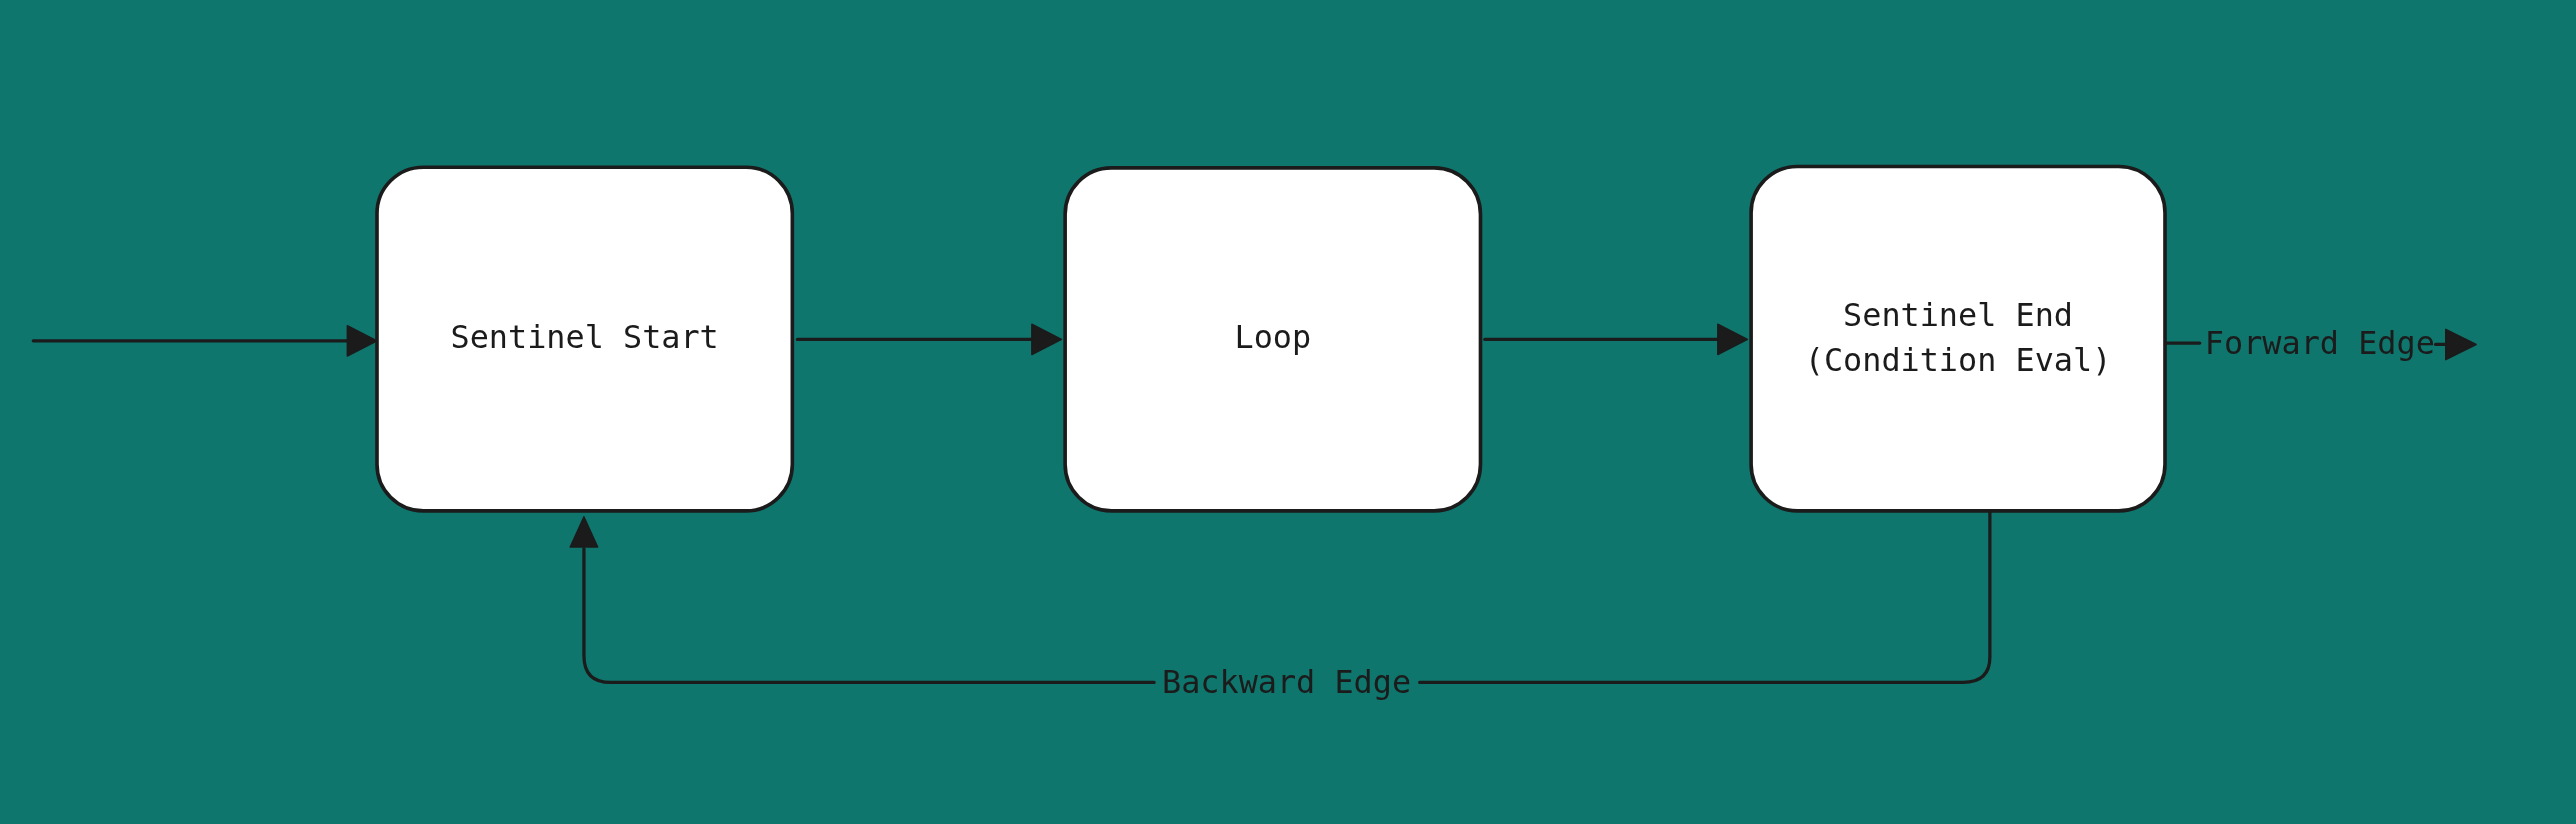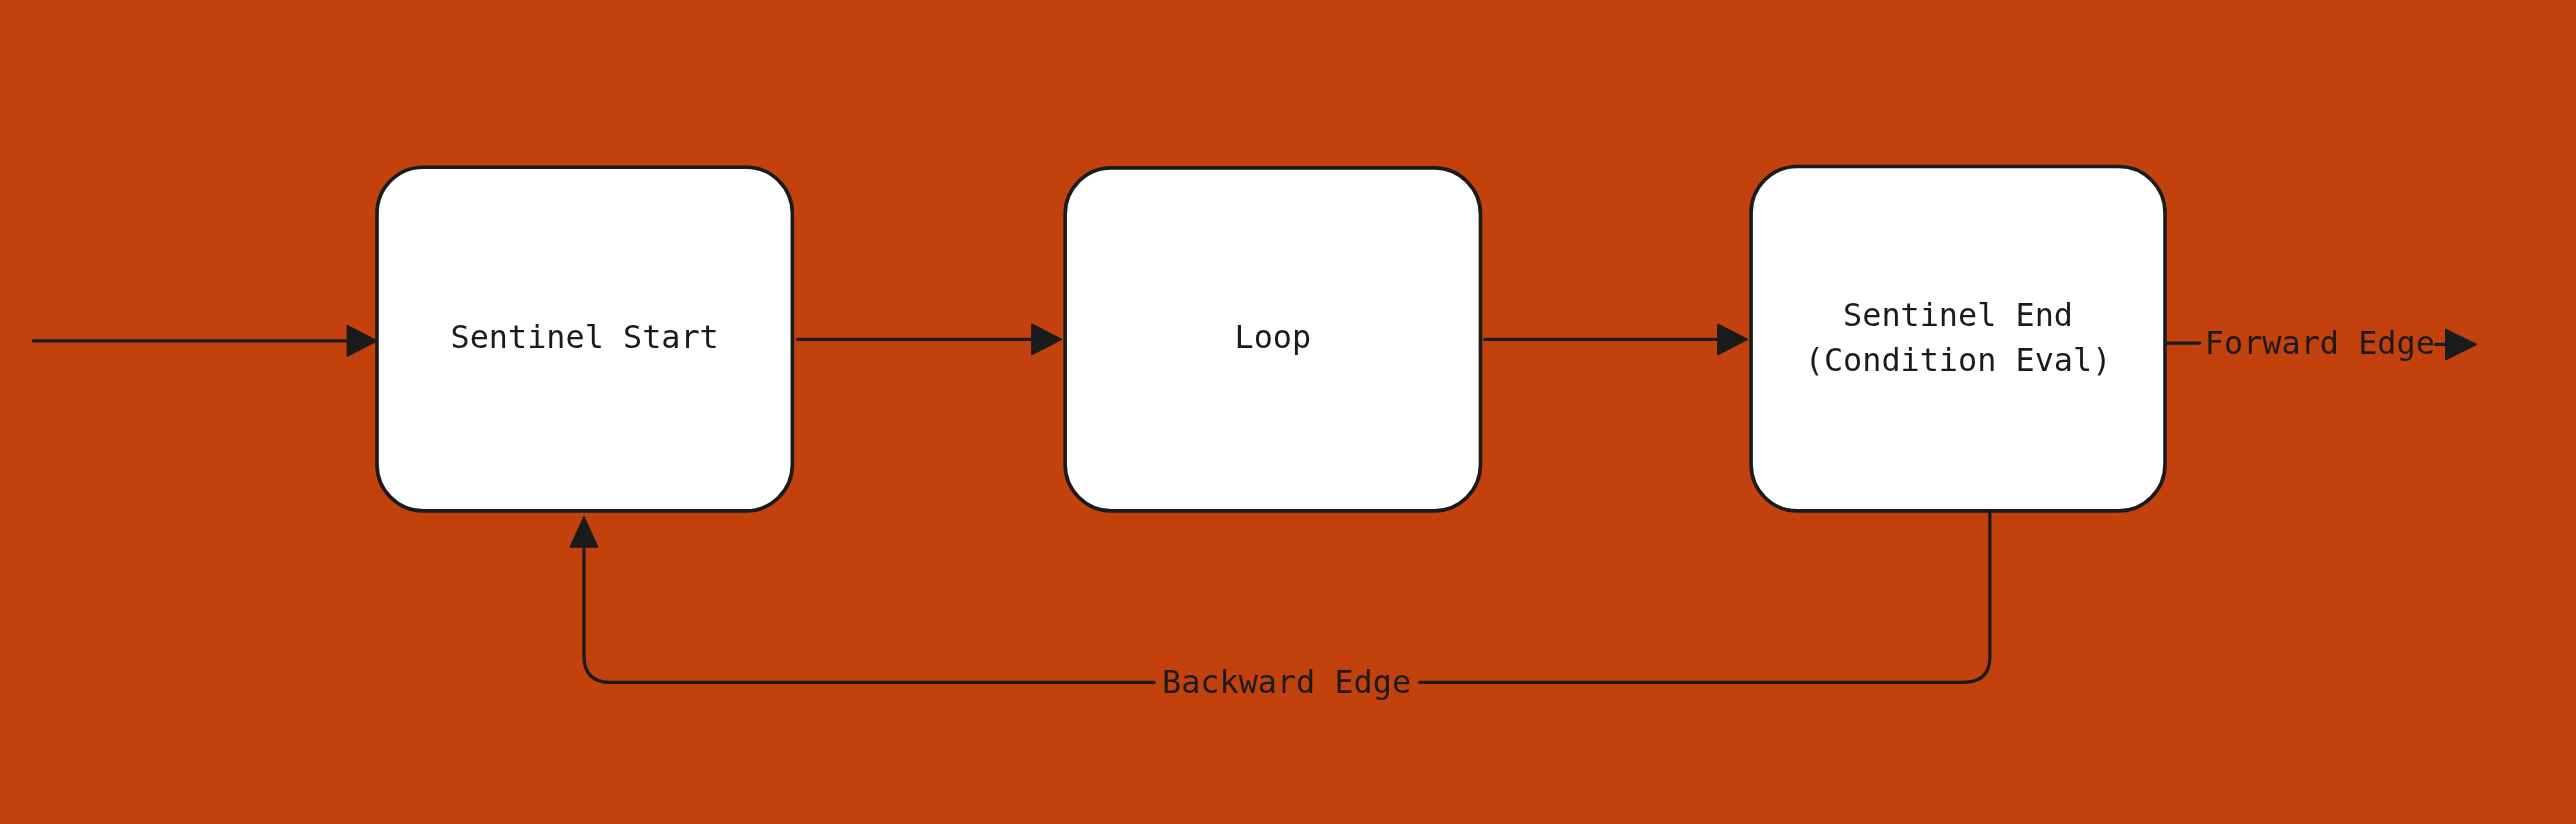--- a/index.html
+++ b/index.html
@@ -4,21 +4,21 @@
 <style>
   html, body {
     margin: 0;
     padding: 0;
     background: #ffffff;
   }
   .stage {
     position: relative;
     width: 2576px;
     height: 825px;
-    background: #c2410c;
+    background: #0f766e;
     overflow: hidden;
   }
   svg {
     display: block;
   }
   .node-box {
     fill: #ffffff;
     stroke: #1b1b1b;
     stroke-width: 5;
   }

